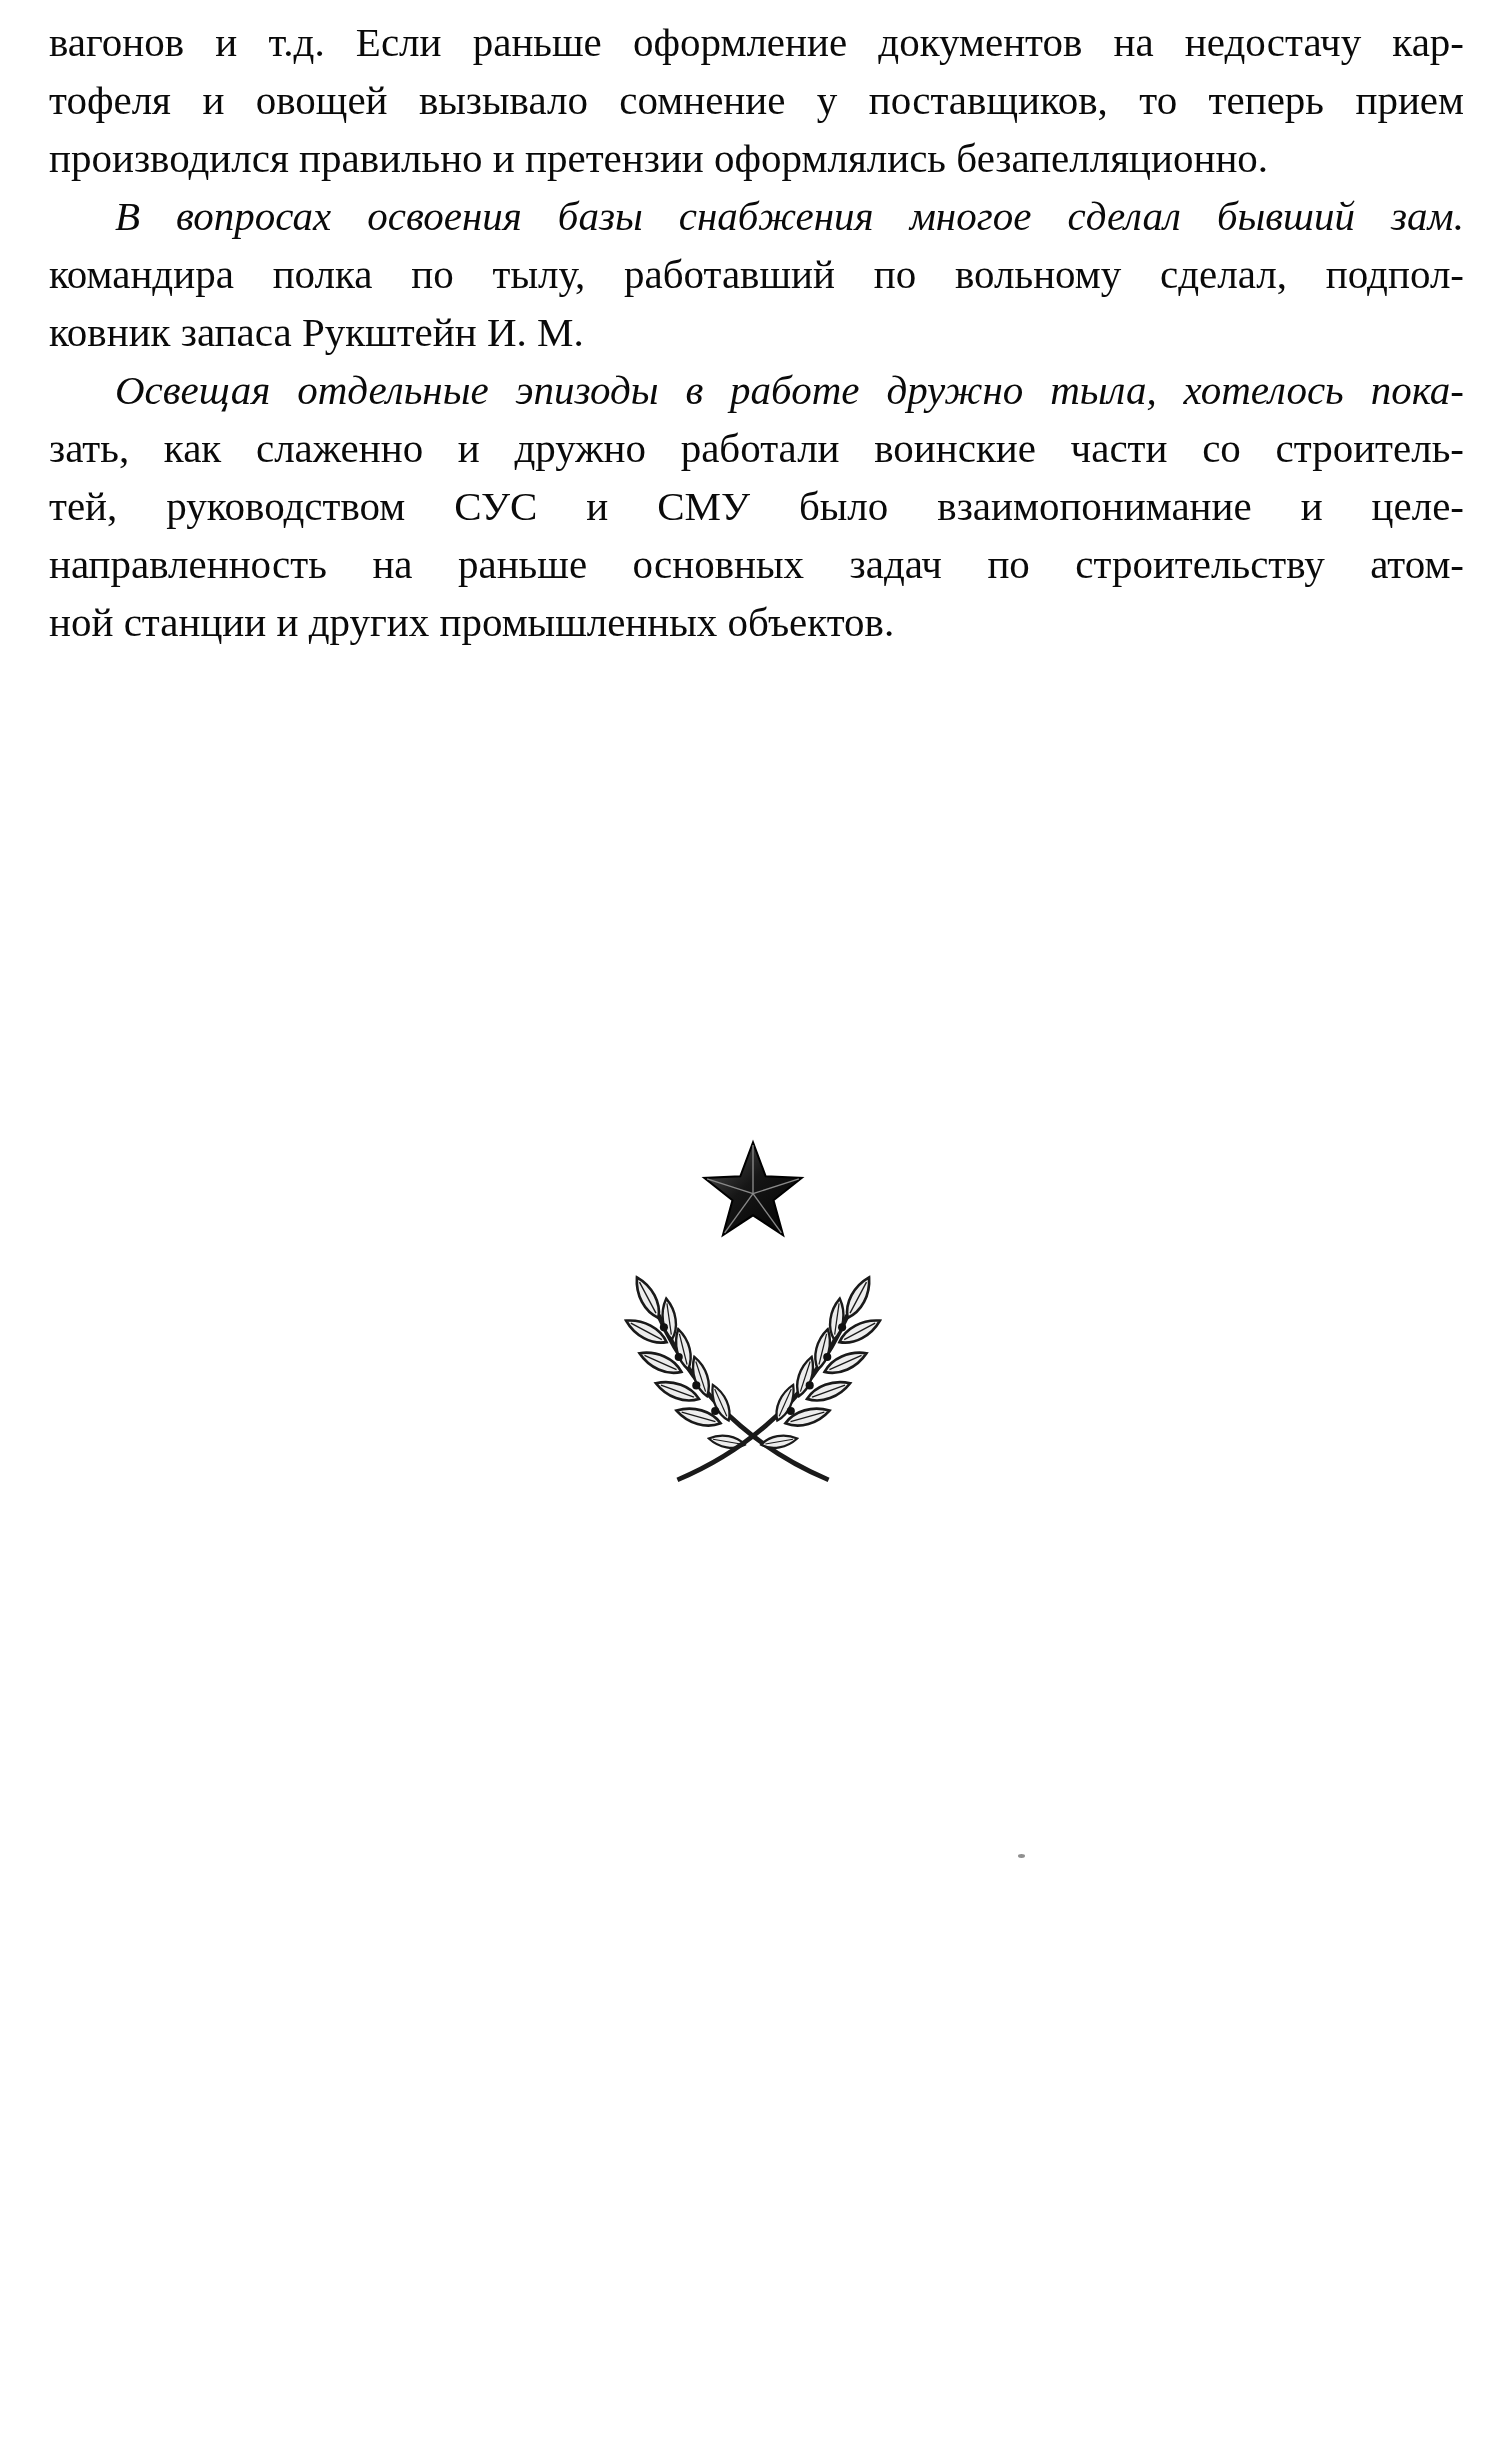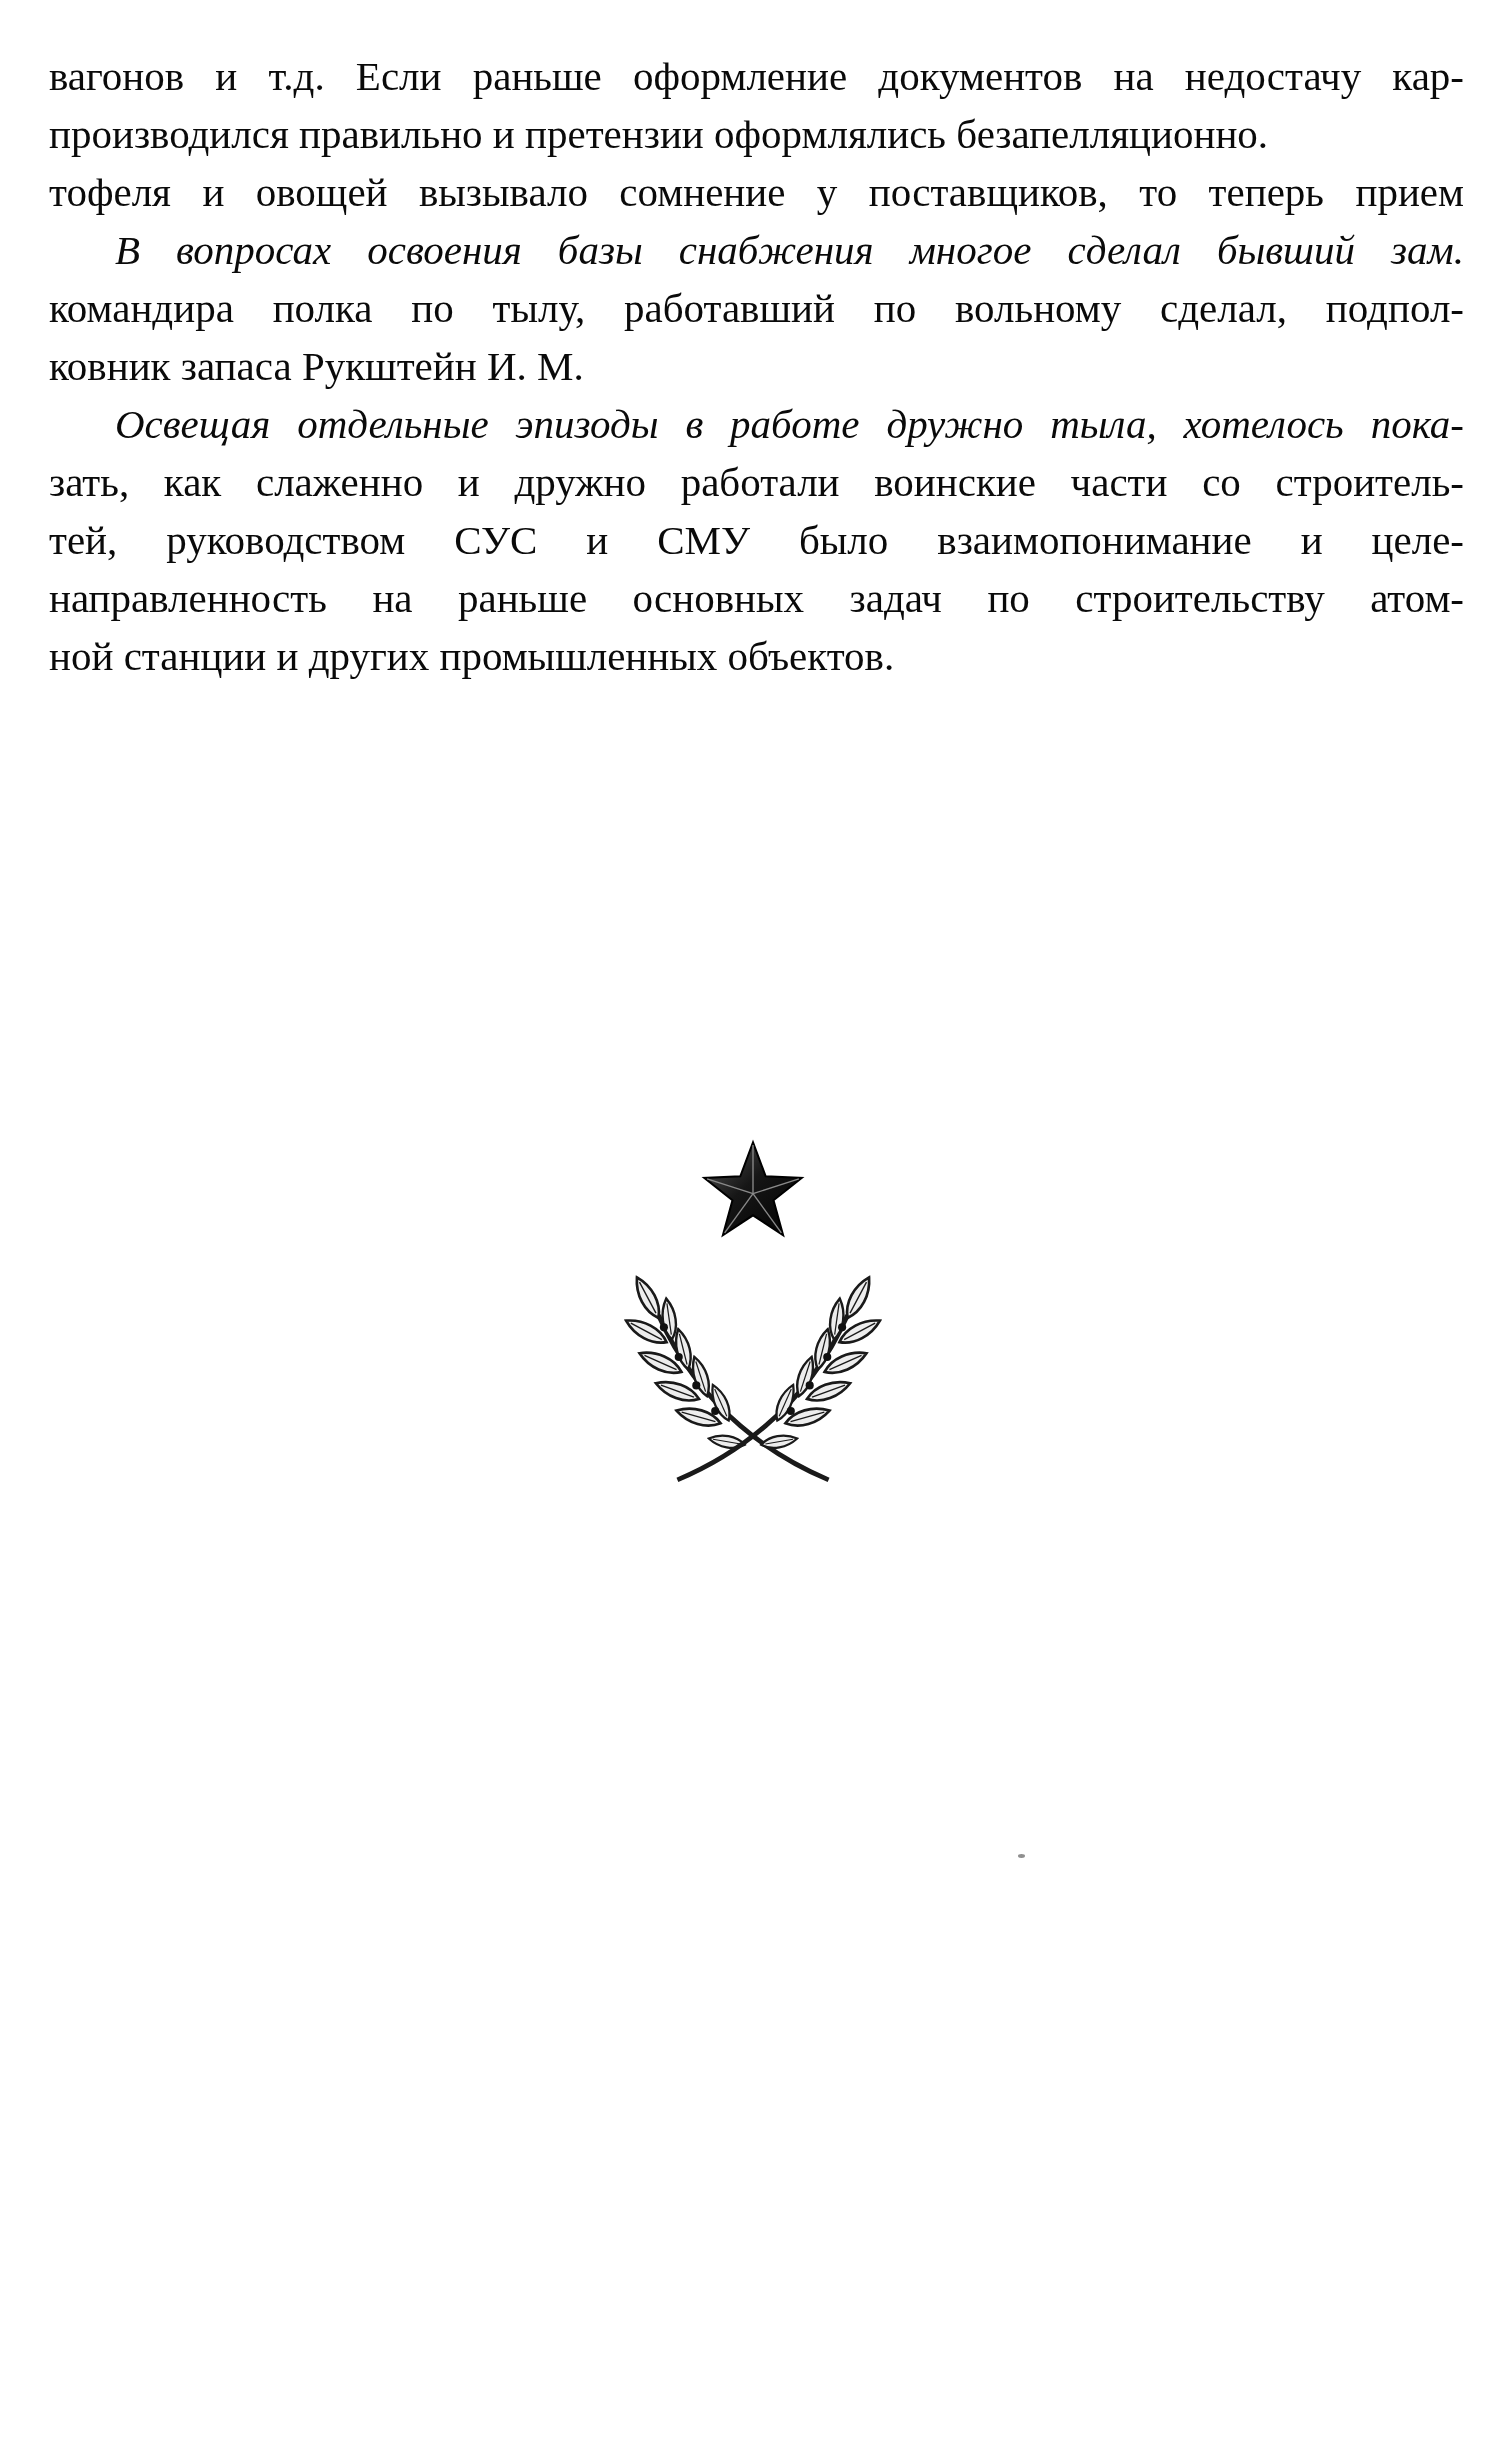--- a/index.html
+++ b/index.html
@@ -15,21 +15,20 @@
     color: #0a0a0a;
     overflow: hidden;
   }
   .text-block {
     position: absolute;
     top: 13px;
     left: 49px;
     right: 41px;
     font-size: 41px;
     line-height: 58px;
-    margin-top: 34px;
   }
   .para { margin: 0; padding: 0; }
   .ln {
     text-align: justify;
     text-align-last: justify;
     white-space: normal;
   }
   .ln-last {
     text-align-last: left;
   }
@@ -56,22 +55,22 @@
     border-radius: 50%;
   }
 </style>
 </head>
 <body>
 
 <div class="text-block">
 
   <div class="para">
     <div class="ln">вагонов и т.д. Если раньше оформление документов на недостачу кар-</div>
+    <div class="ln">тофеля и овощей вызывало сомнение у поставщиков, то теперь прием</div>
     <div class="ln ln-last">производился правильно и претензии оформлялись безапелляционно.</div>
-    <div class="ln">тофеля и овощей вызывало сомнение у поставщиков, то теперь прием</div>
   </div>
 
   <div class="para">
     <div class="ln ln-indent">В вопросах освоения базы снабжения многое сделал бывший зам.</div>
     <div class="ln">командира полка по тылу, работавший по вольному сделал, подпол-</div>
     <div class="ln ln-last">ковник запаса Рукштейн И. М.</div>
   </div>
 
   <div class="para">
     <div class="ln ln-indent">Освещая отдельные эпизоды в работе дружно тыла, хотелось пока-</div>

